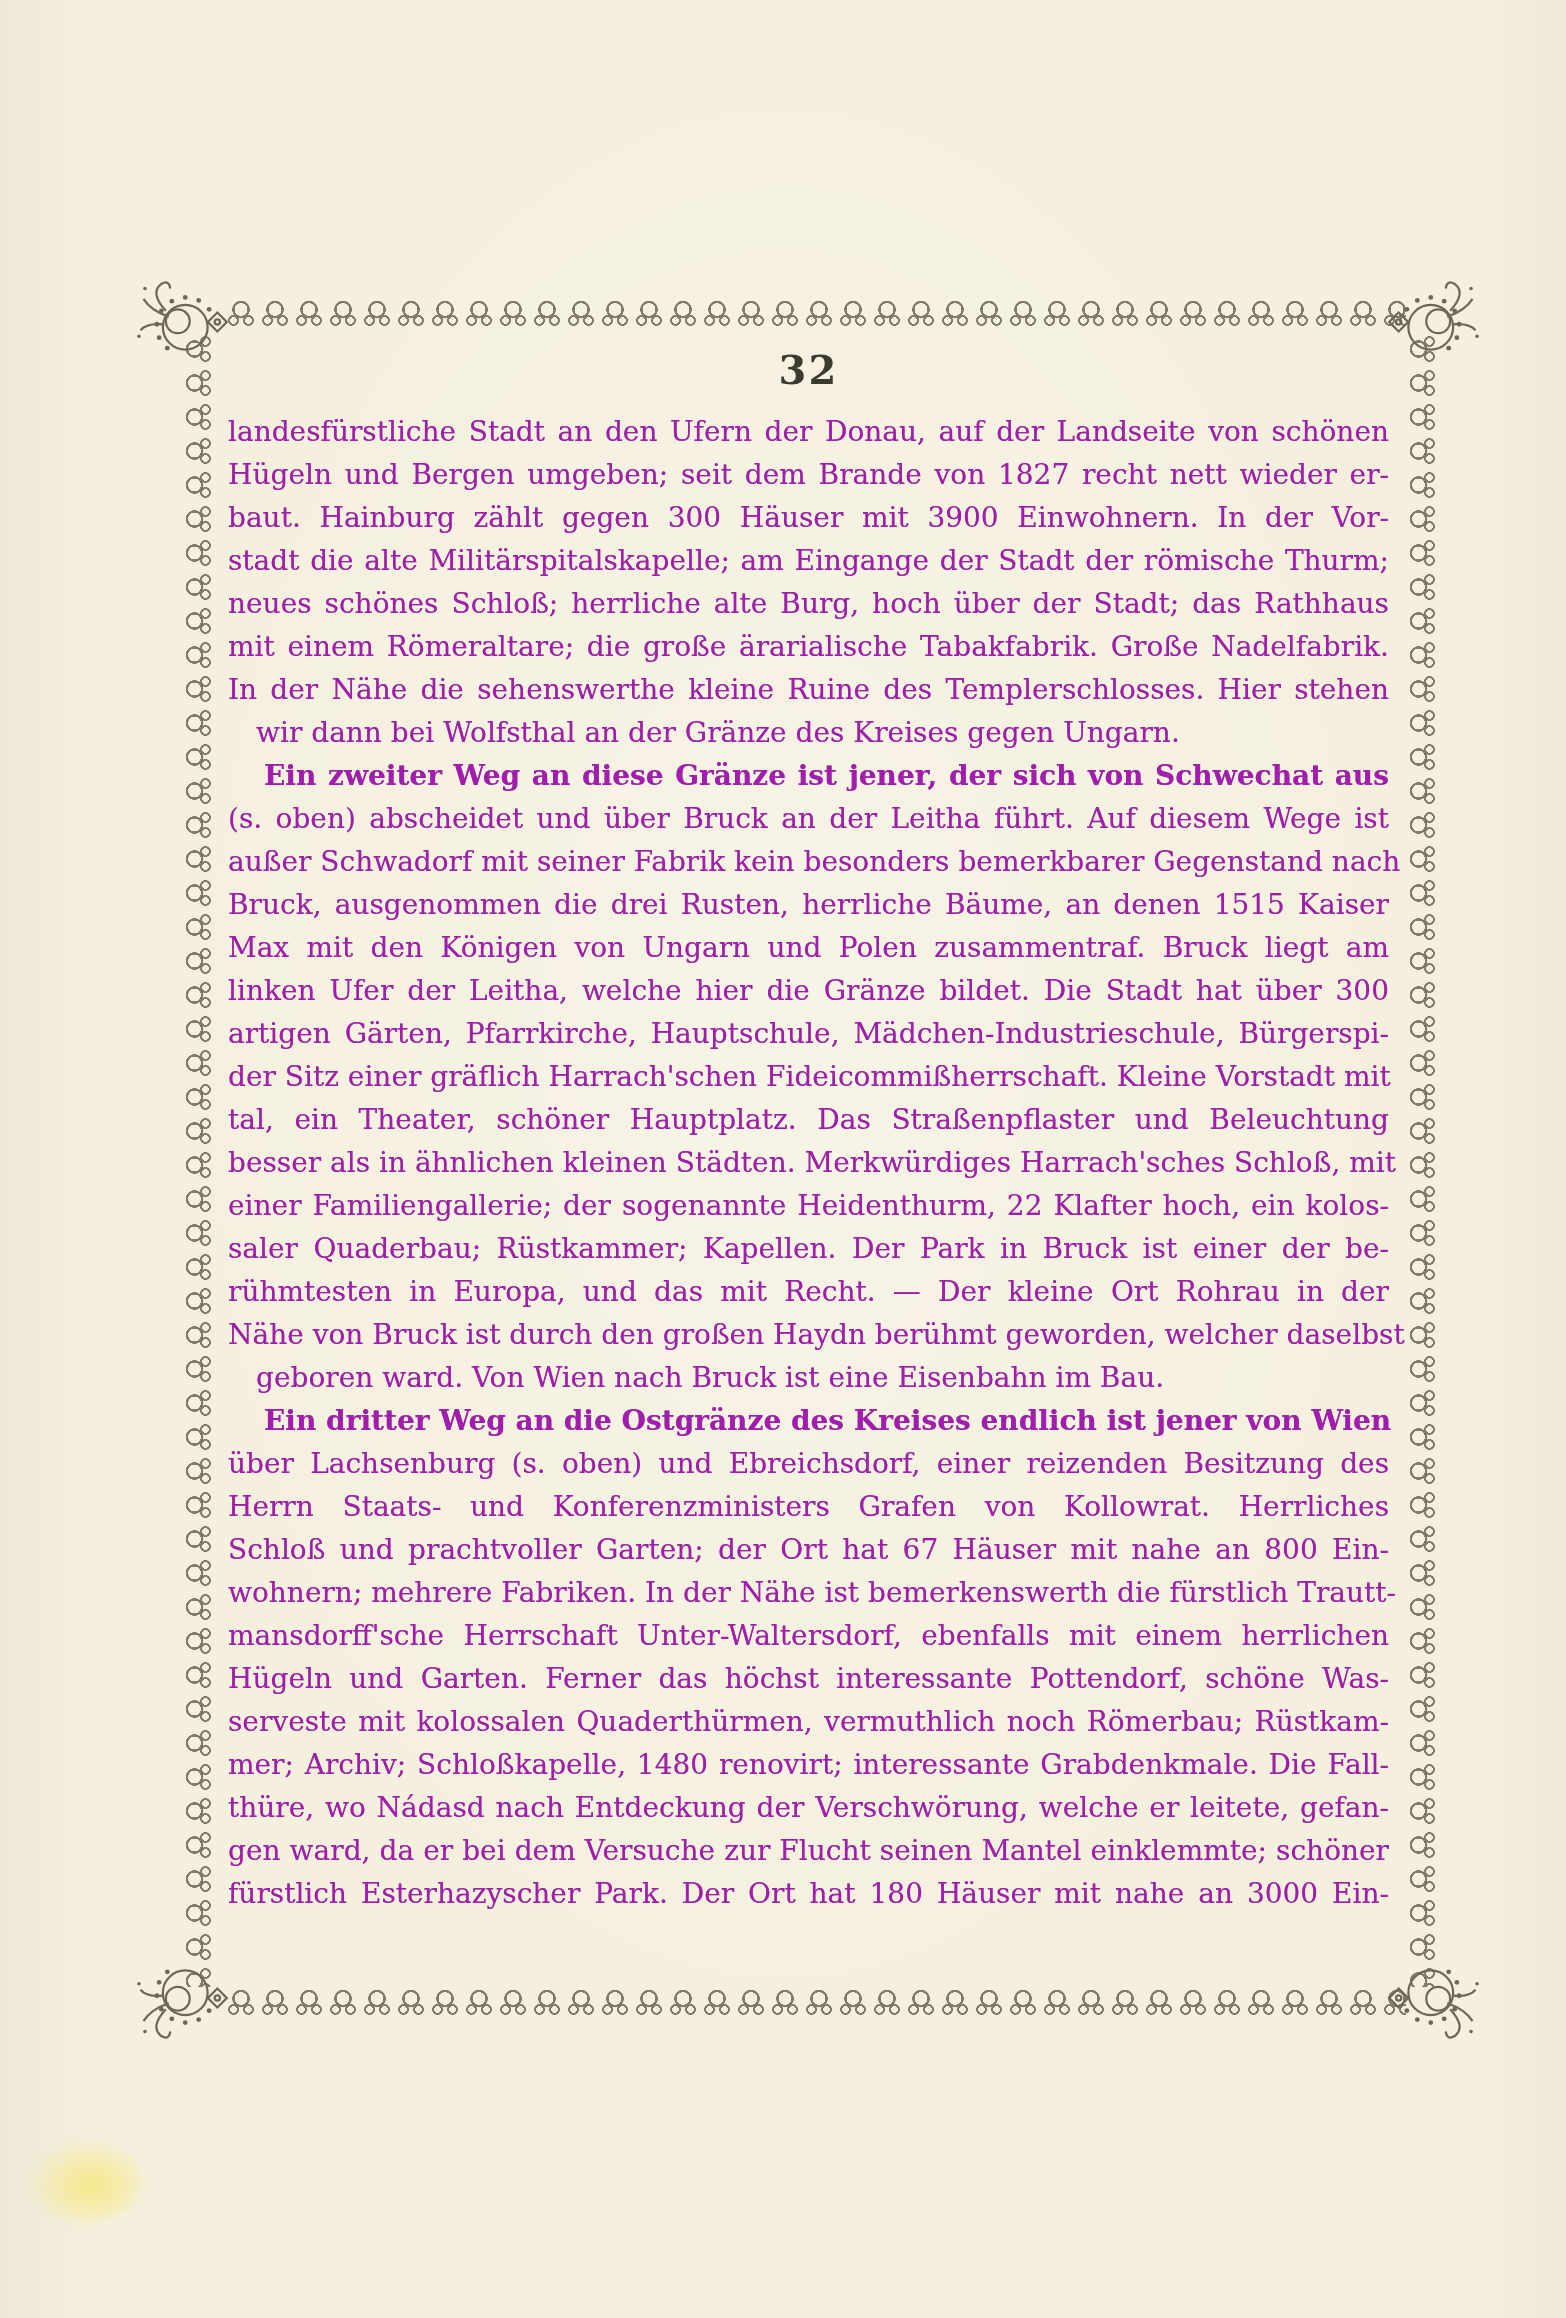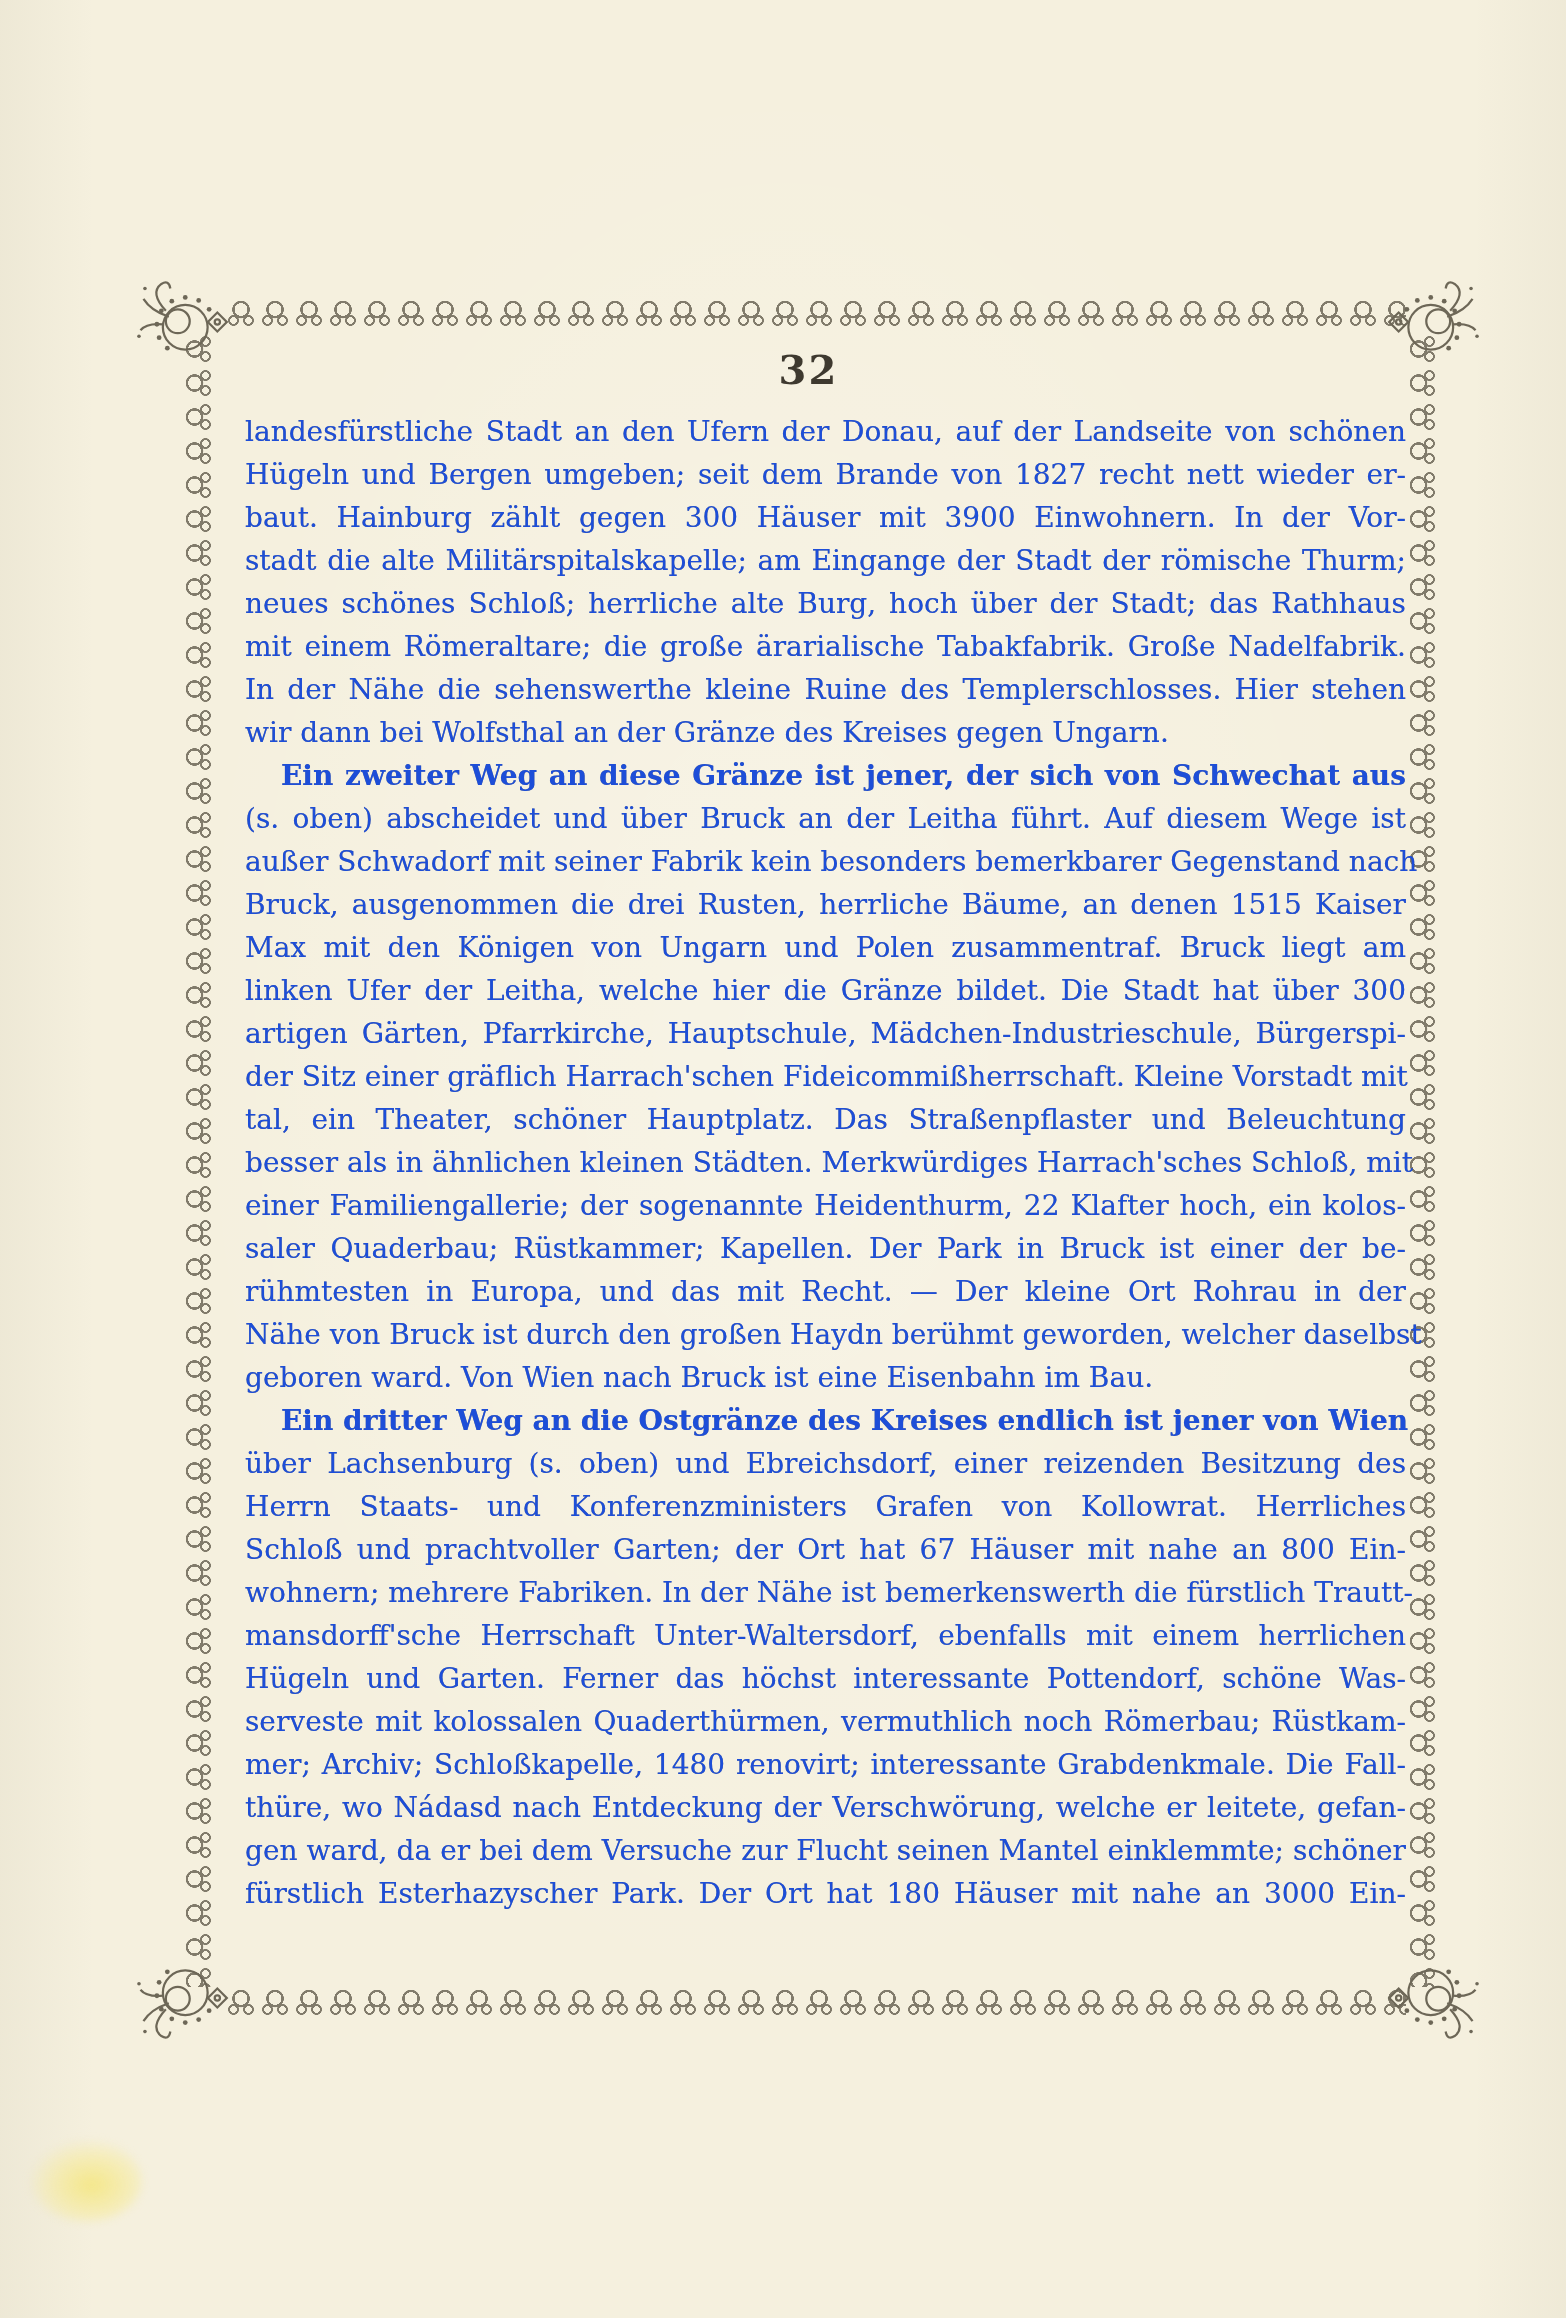--- a/index.html
+++ b/index.html
@@ -50,29 +50,29 @@
   .corner.br{left:1383px;top:1945px;transform:scale(-1,-1);}
 
   
   .page-number{
     position:absolute;left:228px;top:346px;width:1161px;
     text-align:center;font-size:40px;font-weight:bold;letter-spacing:2.2px;color:#3e392f;
   }
 
   
   .text-block{
-    position:absolute;left:245px;top:410px;width:1161px;color:#1d4ed8;
+    position:absolute;left:228px;top:410px;width:1161px;color:#a21caf;
   }
   .line{
     height:43px;font-size:28px;line-height:43px;
     text-align:justify;text-align-last:justify;
     white-space:nowrap;overflow:visible;
     text-shadow:0 0 0.4px rgba(69,65,58,0.55);
   }
-  .line.pend{text-align-last:left;}
+  .line.pend{text-align-last:left;margin-left:28px;}
   .line.ind{padding-left:36px;font-weight:bold;}
 </style>
 </head>
 <body>
 
 <div class="paper-vignette"></div>
 <div class="stain"></div>
 
 <div class="h-chain chain-top"></div>
 <div class="h-chain chain-bottom"></div>

